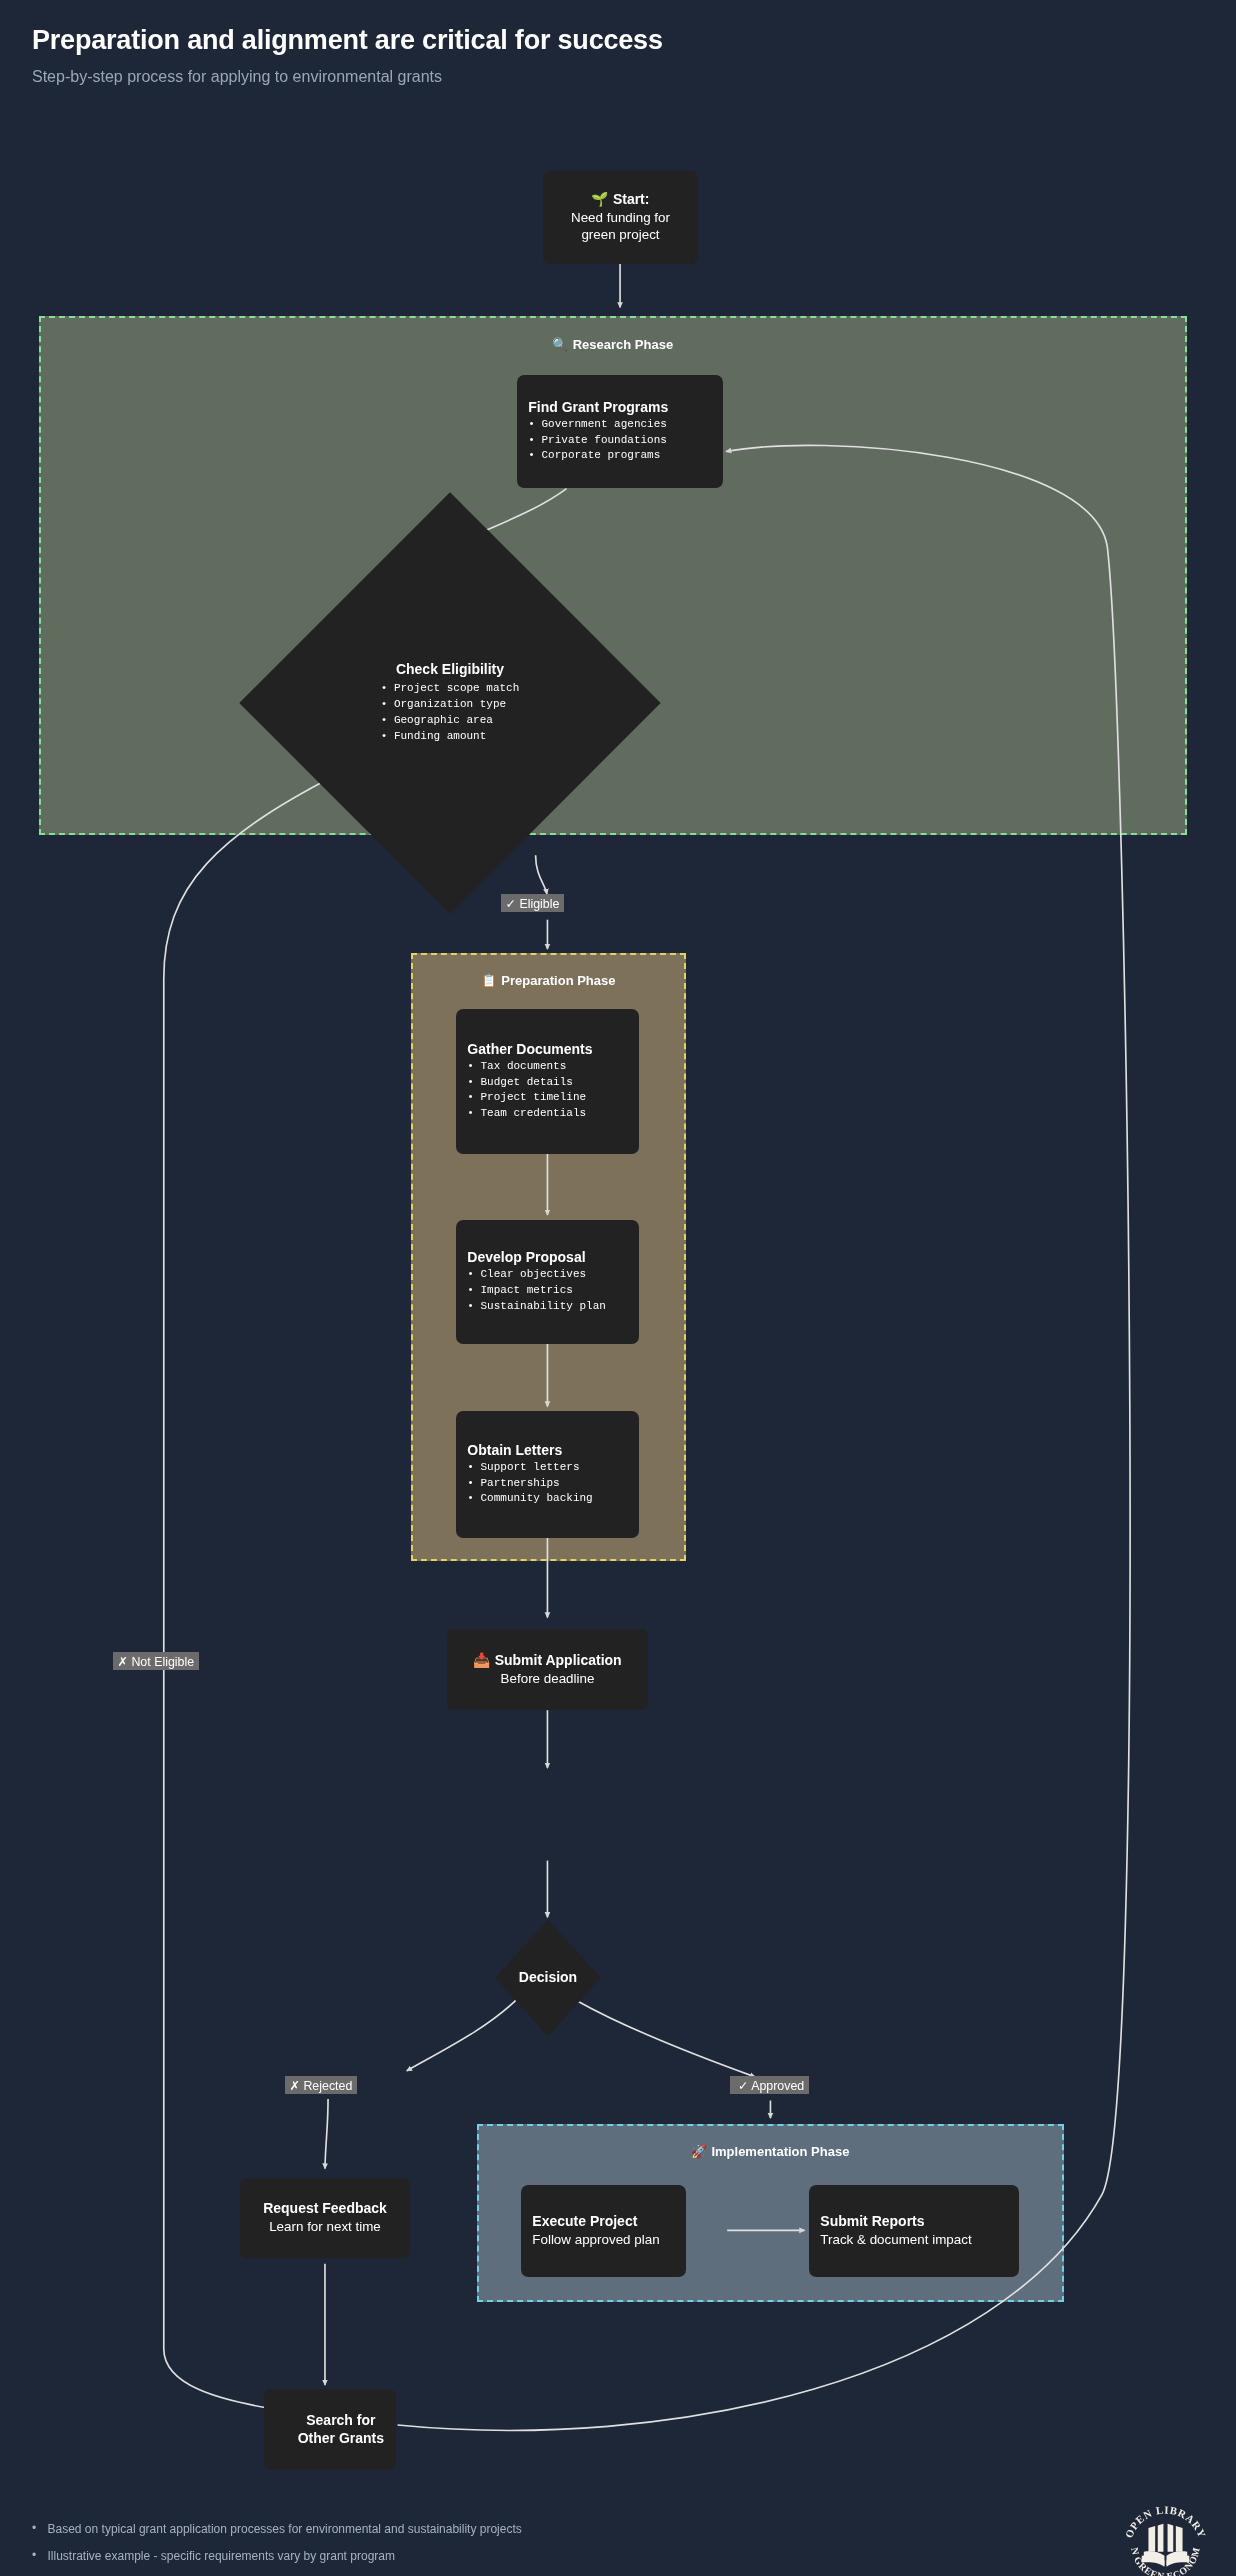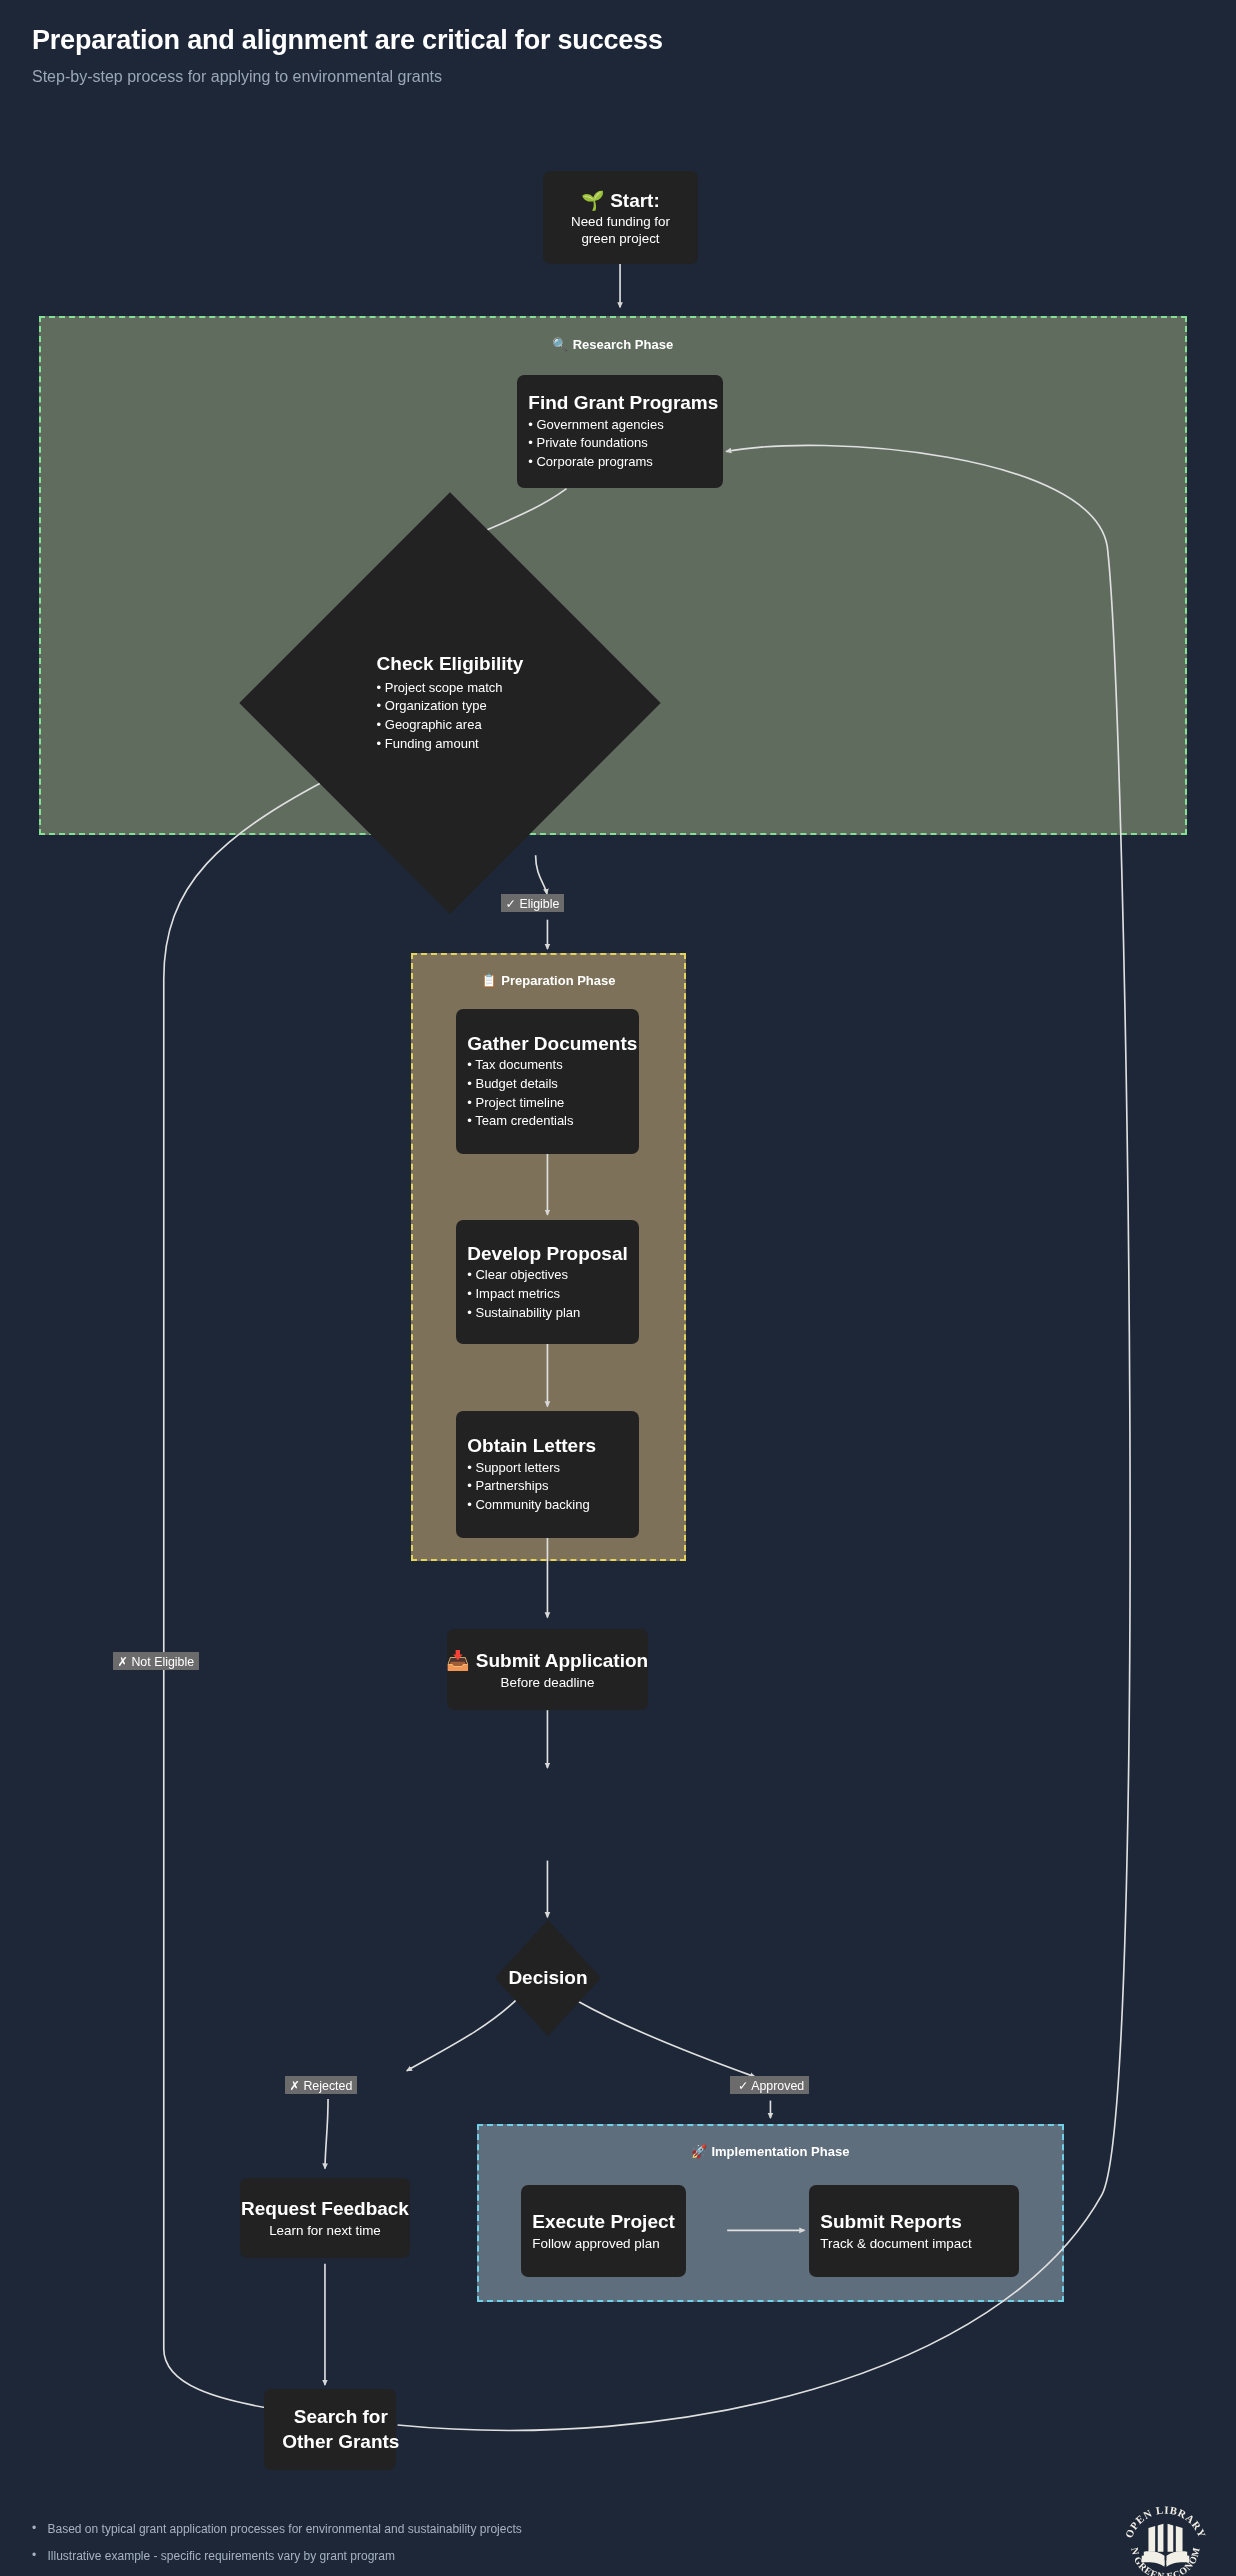--- a/index.html
+++ b/index.html
@@ -73,34 +73,35 @@
     background: #222222;
     border-radius: 7.2px;
     color: #ffffff;
     display: flex;
     flex-direction: column;
     justify-content: center;
     padding: 8.2px 11.3px;
   }
   .node-title {
     font-weight: bold;
-    font-size: 19px;
+    font-size: 14px;
     line-height: 1.28;
     white-space: nowrap;
   }
   .node-sub {
     font-size: 13.4px;
     line-height: 1.28;
     font-weight: normal;
   }
   .node-list { list-style: none; }
   .node-list li {
-    font-size: 13px;
+    font-size: 11px;
     line-height: 1.44;
     white-space: nowrap;
+    font-family: Liberation Mono, monospace;
   }
 
   .node.centered { align-items: center; text-align: center; }
 
   
   .diamond {
     position: absolute;
     display: flex;
     align-items: center;
     justify-content: center;

